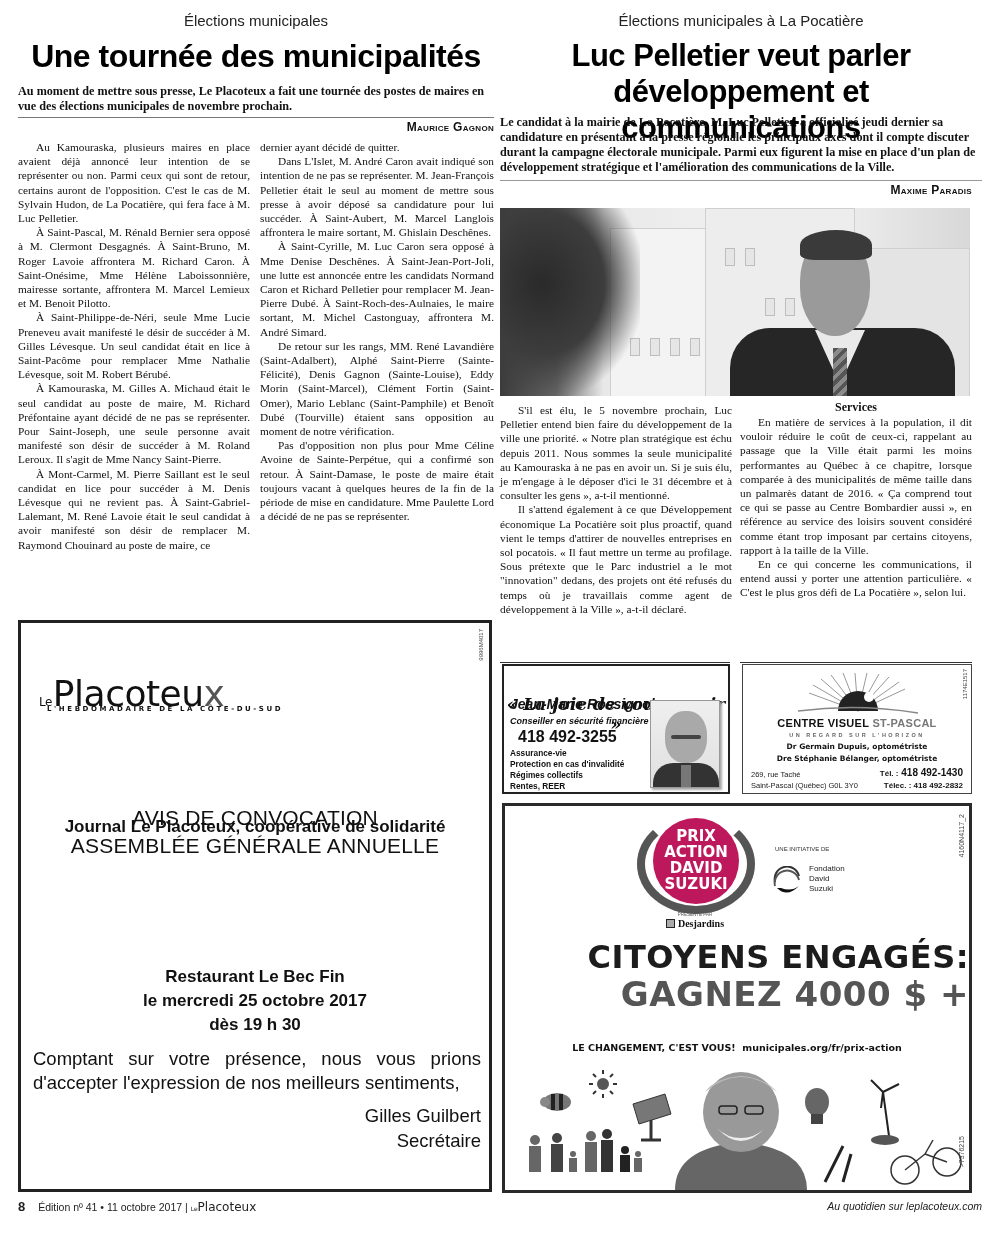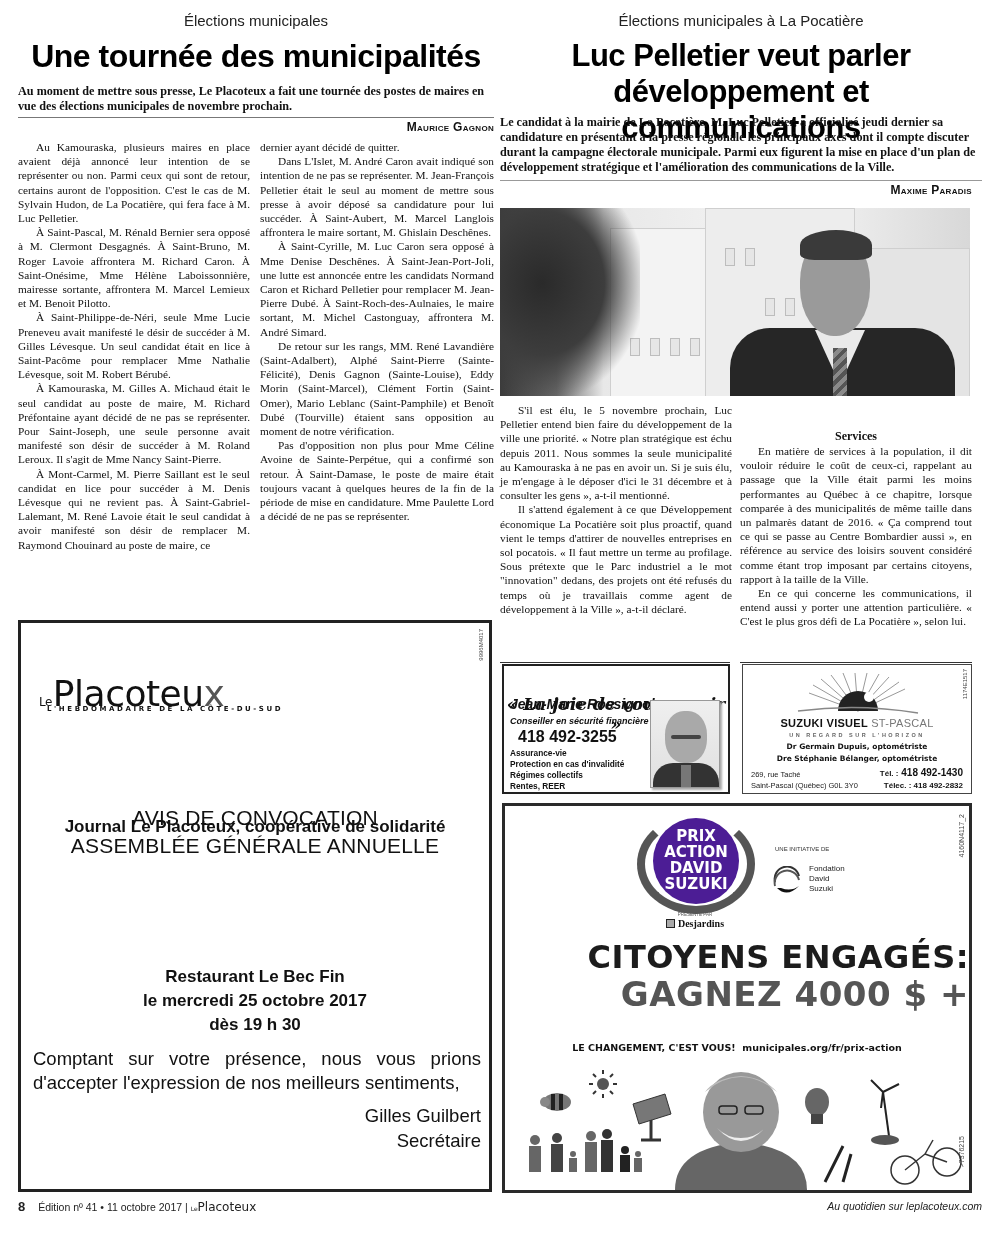--- a/index.html
+++ b/index.html
@@ -42,29 +42,29 @@
 
   .joie-title { font-family: "DejaVu Serif", serif; font-style: italic; font-weight: bold; font-size: 17px; text-align: center; margin-top: 24px; }
   .joie-name { font-family: "Liberation Sans", sans-serif; font-style: italic; font-weight: bold; font-size: 14px; }
   .joie-role { font-family: "Liberation Sans", sans-serif; font-style: italic; font-weight: bold; font-size: 9px; }
   .joie-phone { font-family: "Liberation Sans", sans-serif; font-weight: bold; font-size: 16px; }
   .joie-list { font-family: "Liberation Sans", sans-serif; font-weight: bold; font-size: 8.3px; line-height: 11px; }
   .joie-photo { position: absolute; background: linear-gradient(180deg, #efefef 0%, #e0e0e0 100%); border: 1px solid #999; box-shadow: 2px 2px 2px #aaa; overflow: hidden; }
 
   .cv-sun { position: absolute; }
   .cv-brand { font-family: "Liberation Sans", sans-serif; font-weight: bold; font-size: 11px; text-align: center; letter-spacing: 0.3px; }
-  .cv-brand .lite { font-weight: normal; color: #777; }
+  .cv-brand .lite { font-weight: bold; color: #777; }
   .cv-tag { font-family: "Liberation Sans", sans-serif; font-size: 5.5px; letter-spacing: 2.5px; text-align: center; color: #666; font-weight: bold; }
   .cv-doc { font-family: "DejaVu Sans", sans-serif; font-size: 7.5px; font-weight: bold; text-align: center; line-height: 12px; }
   .cv-addr { font-family: "Liberation Sans", sans-serif; font-size: 7.5px; line-height: 11px; color: #222; }
   .cv-tel { font-family: "Liberation Sans", sans-serif; font-weight: bold; text-align: right; }
 
   .suz-big { font-family: "DejaVu Sans", sans-serif; font-weight: bold; text-align: right; letter-spacing: 0.5px; }
   .laurel { position: absolute; border-radius: 50%; }
-  .badge { position: absolute; border-radius: 50%; background: #4c1d95; color: #fff; font-family: "DejaVu Sans", sans-serif; font-weight: bold; text-align: center; }
+  .badge { position: absolute; border-radius: 50%; background: #be185d; color: #fff; font-family: "DejaVu Sans", sans-serif; font-weight: bold; text-align: center; }
   .illus { position: absolute; }
 
   .footer { font-family: "Liberation Sans", sans-serif; font-size: 10.5px; color: #222; }
 </style>
 </head>
 <body>
 
 <div class="abs kicker" style="left:18px; top:12px; width:476px;">Élections municipales</div>
 <div class="abs headline" style="left:18px; top:38px; width:476px; font-size:32px;">Une tournée des municipalités</div>
 <div class="abs lede" style="left:18px; top:84px; width:476px;">Au moment de mettre sous presse, Le Placoteux a fait une tournée des postes de maires en vue des élections municipales de novembre prochain.</div>
@@ -112,21 +112,21 @@
   <div class="shirt" style="left:315px; top:122px; width:50px; height:55px;"></div>
   <div class="tie" style="left:333px; top:140px; width:14px; height:48px;"></div>
   <div class="man-head" style="left:300px; top:28px; width:70px; height:100px;"></div>
   <div class="man-hair" style="left:300px; top:22px; width:72px; height:30px;"></div>
 </div>
 
 <div class="abs col" style="left:500px; top:403px; width:232px;">
   <p>S'il est élu, le 5 novembre prochain, Luc Pelletier entend bien faire du développement de la ville une priorité. « Notre plan stratégique est échu depuis 2011. Nous sommes la seule municipalité au Kamouraska à ne pas en avoir un. Si je suis élu, je m'engage à le déposer d'ici le 31 décembre et à consulter les gens », a-t-il mentionné.</p>
   <p>Il s'attend également à ce que Développement économique La Pocatière soit plus proactif, quand vient le temps d'attirer de nouvelles entreprises en sol pocatois. « Il faut mettre un terme au profilage. Sous prétexte que le Parc industriel a le mot "innovation" dedans, des projets ont été refusés du temps où je travaillais comme agent de développement à la Ville », a-t-il déclaré.</p>
 </div>
-<div class="abs" style="left:740px; top:400px; width:232px;margin-top:29px;">
+<div class="abs" style="left:740px; top:400px; width:232px;">
   <div class="subhead">Services</div>
   <div class="col">
     <p>En matière de services à la population, il dit vouloir réduire le coût de ceux-ci, rappelant au passage que la Ville était parmi les moins performantes au Québec à ce chapitre, lorsque comparée à des municipalités de même taille dans un palmarès datant de 2016. « Ça comprend tout ce qui se passe au Centre Bombardier aussi », en référence au service des loisirs souvent considéré comme étant trop imposant par certains citoyens, rapport à la taille de la Ville.</p>
     <p>En ce qui concerne les communications, il entend aussi y porter une attention particulière. « C'est le plus gros défi de La Pocatière », selon lui.</p>
   </div>
 </div>
 
 <div class="abs rule" style="left:500px; top:662px; width:230px; background:#333;"></div>
 <div class="abs rule" style="left:740px; top:662px; width:232px; background:#333;"></div>
 
@@ -189,21 +189,21 @@
         <line x1="65" y1="38" x2="96" y2="4"></line>
         <line x1="65" y1="38" x2="106" y2="9"></line>
       <line x1="65" y1="38" x2="112" y2="16"></line>
         <line x1="65" y1="38" x2="16" y2="20"></line>
     </g>
     <path d="M45 38 A20 20 0 0 1 85 38 Z" fill="#222"></path>
     <circle cx="76" cy="24" r="5" fill="#fff"></circle>
     <path d="M5 38 Q65 30 125 40" stroke="#888" stroke-width="1.5" fill="none"></path>
   </svg>
   <div class="abs cv-brand" style="left:0; top:52px; width:228px;">
-    <span>SUZUKI VISUEL</span> <span class="lite">ST-PASCAL</span>
+    <span>CENTRE VISUEL</span> <span class="lite">ST-PASCAL</span>
   </div>
   <div class="abs cv-tag" style="left:0; top:67px; width:228px;">UN REGARD SUR L'HORIZON</div>
   <div class="abs cv-doc" style="left:0; top:76px; width:228px;">
     <div>Dr Germain Dupuis, optométriste</div>
     <div>Dre Stéphanie Bélanger, optométriste</div>
   </div>
   <div class="abs cv-addr" style="left:8px; top:104px;">
     <div>269, rue Taché</div>
     <div>Saint-Pascal (Québec) G0L 3Y0</div>
   </div>

